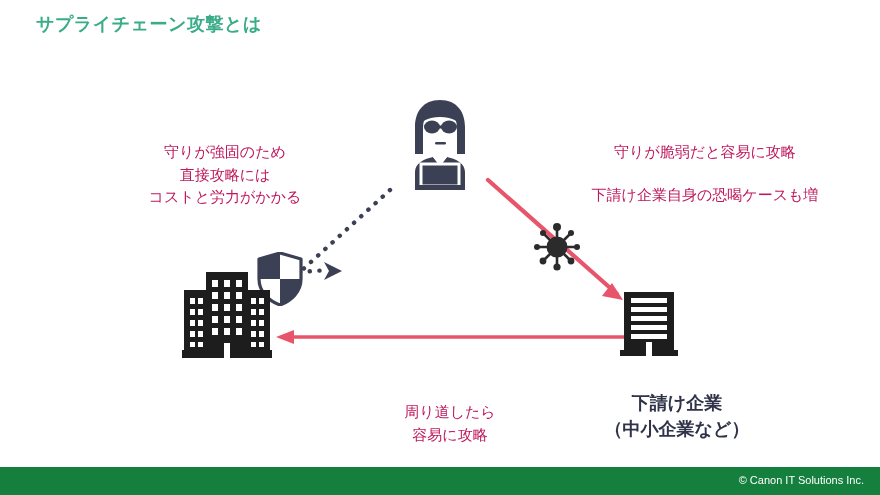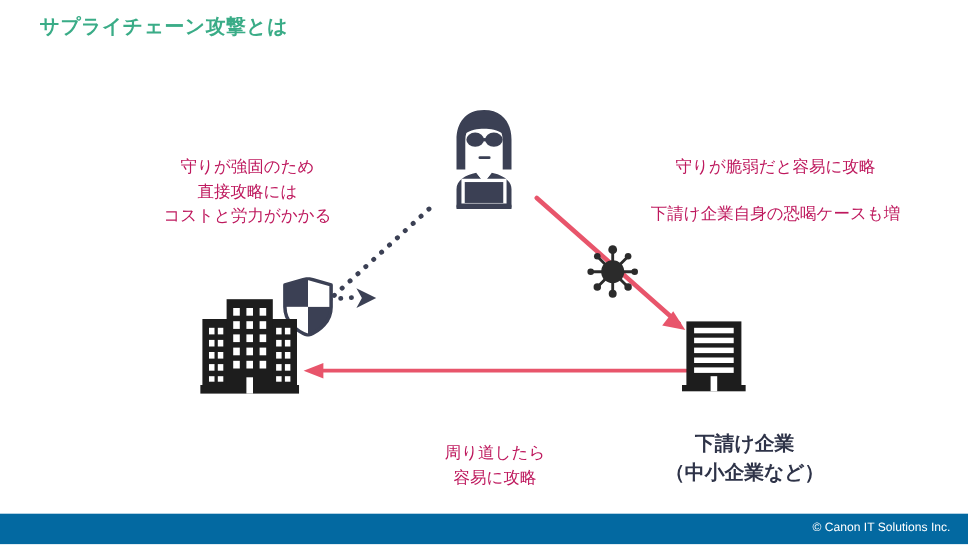--- a/index.html
+++ b/index.html
@@ -56,21 +56,21 @@
   #supplier-building-icon{left:620px;top:292px;width:58px;height:64px;}
   #virus-icon{left:532px;top:222px;width:50px;height:50px;}
 
   
   #arrows{position:absolute;left:0;top:0;width:880px;height:495px;}
 
   
   #footer{
     position:absolute;left:0;bottom:0;
     width:880px;height:28px;
-    background:#0369a1;
+    background:#15803d;
   }
   #footer-text{
     position:absolute;right:16px;top:7px;
     font-size:11px;color:#ffffff;
     white-space:nowrap;
   }
 </style>
 </head>
 <body>
 

